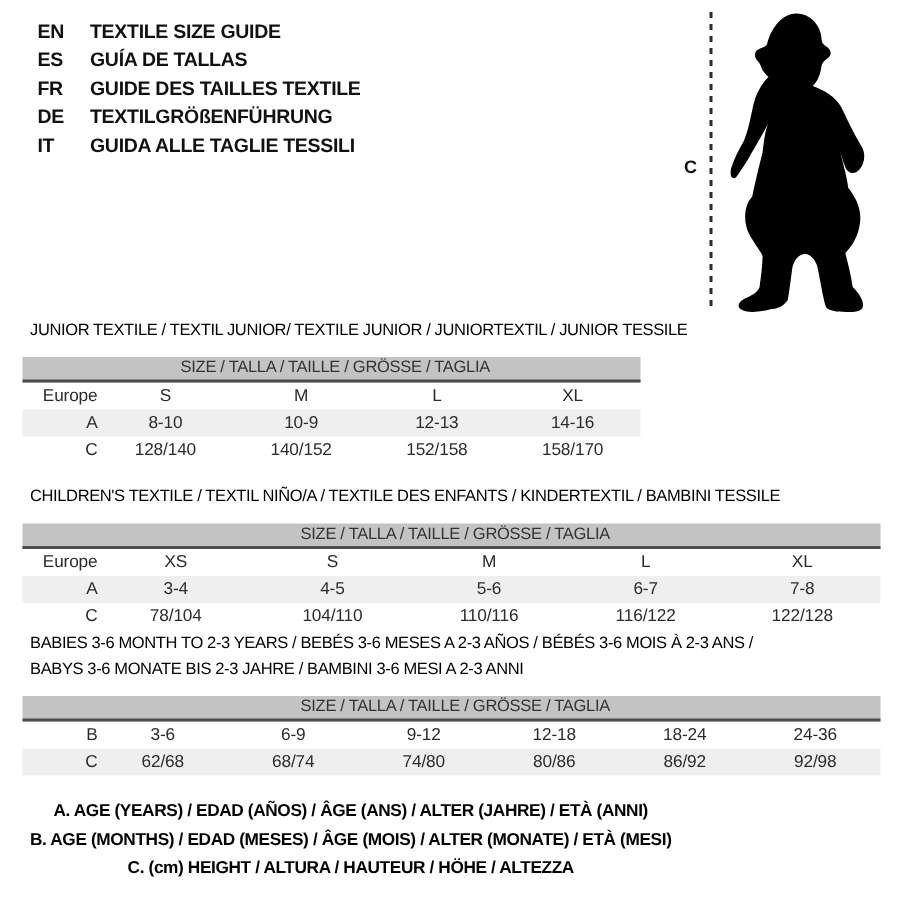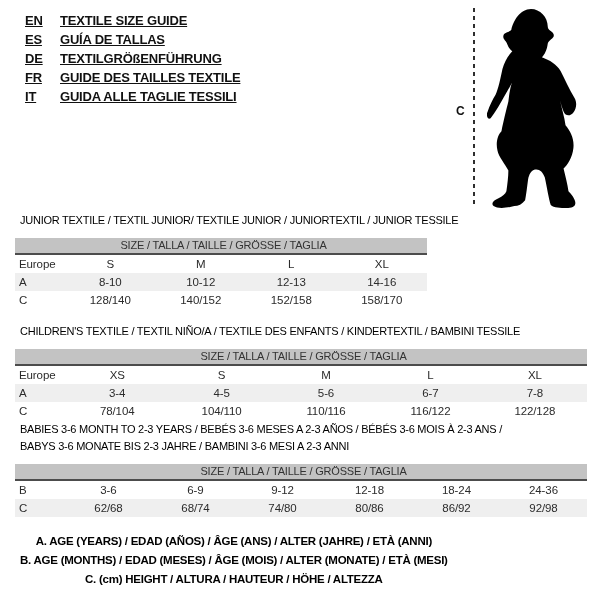--- a/index.html
+++ b/index.html
@@ -4,21 +4,21 @@
 <style>
   html,body{margin:0;padding:0;}
   body{
     width:600px;height:600px;position:relative;background:#fff;
     font-family:"Liberation Sans", sans-serif;
     color:var(--ink,#2b2b2b);
     overflow:hidden;
   }
   
   .lang-block{position:absolute;left:25px;top:11px;}
-  .lang-row{display:flex;line-height:19px;font-size:13px;font-weight:bold;color:#111;letter-spacing:-0.2px;text-decoration:underline;}
+  .lang-row{display:flex;line-height:19px;font-size:13px;font-weight:bold;color:#111;letter-spacing:-0.2px;}
   .lang-code{width:35px;}
   
   .dash-line{
     position:absolute;left:473px;top:8px;width:2px;height:198px;
     background:repeating-linear-gradient(180deg,#2e2e2e 0 4px,transparent 4px 8px);
   }
   .fig-c{position:absolute;left:456px;top:104px;font-size:12px;font-weight:bold;color:#111;}
   .fig-svg{position:absolute;left:487px;top:7px;width:92px;height:203px;}
   .fig-svg path{fill:var(--silhouette,#000);}
   
@@ -28,45 +28,45 @@
   .sec-babies{top:421px;width:572px;}
   .sec-title{font-size:11px;font-weight:normal;color:#000;line-height:17px;letter-spacing:-0.25px;padding-left:5px;white-space:nowrap;}
   .size-table{margin-top:9px;width:100%;}
   .tbar{
     height:15px;line-height:15px;background:var(--header-bar,#c3c3c3);
     border-bottom:2px solid var(--bar-border,#4c4c4c);
     font-size:11px;color:#333;padding-left:5px;letter-spacing:-0.2px;text-align:center;
   }
   .trow{display:flex;height:18px;line-height:18px;font-size:11.5px;color:var(--ink,#2b2b2b);letter-spacing:-0.1px;}
   .trow.shaded{background:var(--row-shaded,#efefef);}
-  .tlabel{width:46px;padding-left:4px;flex:0 0 auto;}
+  .tlabel{width:46px;padding-left:4px;flex:0 0 auto;text-align:right;}
   .tcell{flex:1;text-align:center;}
   
   .footnotes{position:absolute;left:20px;top:532px;text-align:center;}
   .footnote{font-size:11.5px;font-weight:bold;color:#000;line-height:19px;letter-spacing:-0.25px;white-space:nowrap;}
 </style>
 </head>
 <body>
 
 <div class="lang-block">
   <div class="lang-row">
     <span class="lang-code">EN</span>
     <span class="lang-label">TEXTILE SIZE GUIDE</span>
   </div>
   <div class="lang-row">
     <span class="lang-code">ES</span>
     <span class="lang-label">GUÍA DE TALLAS</span>
   </div>
   <div class="lang-row">
+    <span class="lang-code">FR</span>
+    <span class="lang-label">GUIDE DES TAILLES TEXTILE</span>
+  </div>
+  <div class="lang-row">
     <span class="lang-code">DE</span>
     <span class="lang-label">TEXTILGRÖßENFÜHRUNG</span>
-  </div>
-  <div class="lang-row">
-    <span class="lang-code">FR</span>
-    <span class="lang-label">GUIDE DES TAILLES TEXTILE</span>
   </div>
   <div class="lang-row">
     <span class="lang-code">IT</span>
     <span class="lang-label">GUIDA ALLE TAGLIE TESSILI</span>
   </div>
 </div>
 
 <div class="dash-line"></div>
 <div class="fig-c">C</div>
 <svg class="fig-svg" viewBox="0 0 92 206" xmlns="http://www.w3.org/2000/svg" aria-hidden="true">
@@ -121,21 +121,21 @@
       <div class="trow">
         <div class="tlabel">Europe</div>
         <div class="tcell">S</div>
         <div class="tcell">M</div>
         <div class="tcell">L</div>
         <div class="tcell">XL</div>
       </div>
       <div class="trow shaded">
         <div class="tlabel">A</div>
         <div class="tcell">8-10</div>
-        <div class="tcell">10-12</div>
+        <div class="tcell">10-9</div>
         <div class="tcell">12-13</div>
         <div class="tcell">14-16</div>
       </div>
       <div class="trow">
         <div class="tlabel">C</div>
         <div class="tcell">128/140</div>
         <div class="tcell">140/152</div>
         <div class="tcell">152/158</div>
         <div class="tcell">158/170</div>
       </div>

